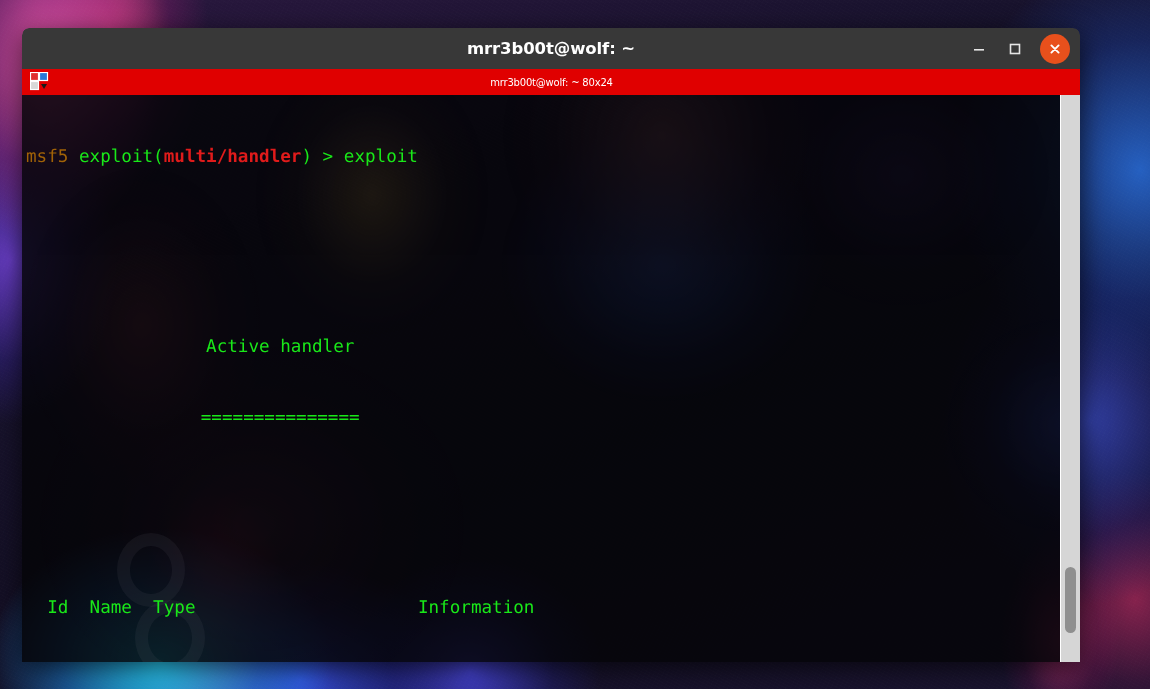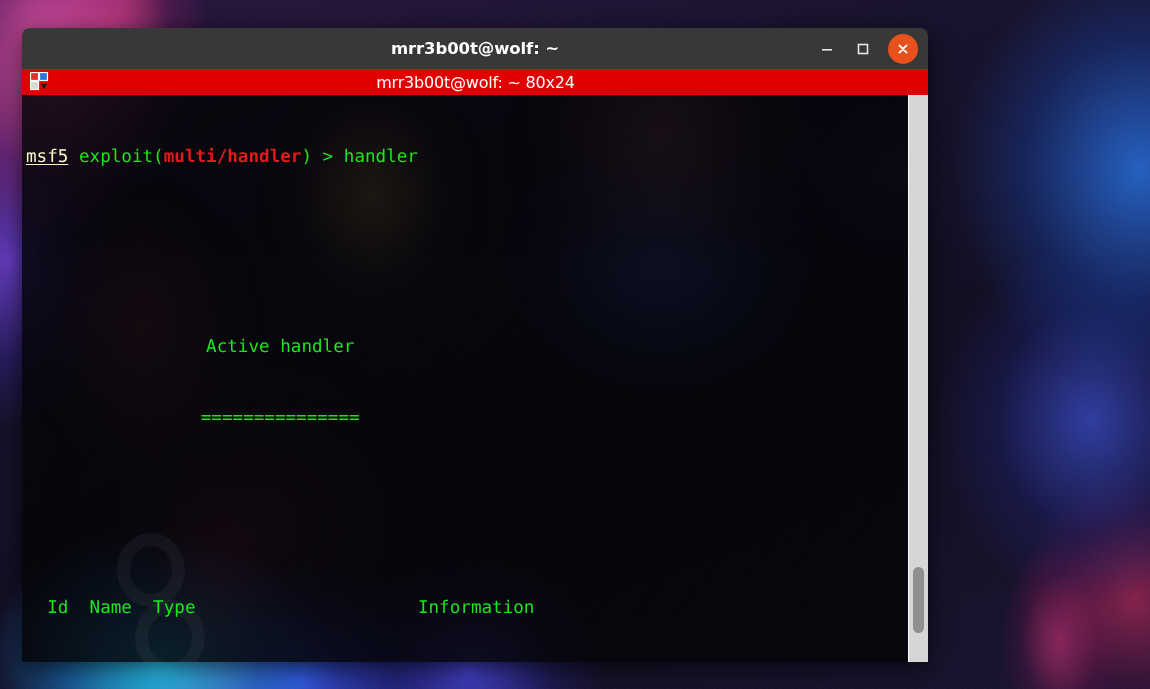--- a/index.html
+++ b/index.html
@@ -44,21 +44,21 @@
     opacity: 0.25;
     background-image:
       repeating-linear-gradient(27deg, rgba(255,255,255,0.035) 0px, rgba(255,255,255,0.035) 1px, rgba(0,0,0,0) 1px, rgba(0,0,0,0) 3px),
       repeating-linear-gradient(117deg, rgba(255,255,255,0.03) 0px, rgba(255,255,255,0.03) 1px, rgba(0,0,0,0) 1px, rgba(0,0,0,0) 4px);
   }
 
   
   #term-window {
     position: absolute;
     left: 22px; top: 28px;
-    width: 906px; height: 634px;
+    width: 1058px; height: 634px;
     border-radius: 7px 7px 0 0;
     overflow: hidden;
     box-shadow: 0 6px 26px rgba(0,0,0,0.65);
   }
 
   
   #titlebar {
     position: relative;
     height: 41px;
     background: #383838;
@@ -105,21 +105,21 @@
   }
   #tab-icon {
     position: absolute;
     left: 8px; top: 3px;
     width: 22px; height: 20px;
   }
   #tab-title {
     flex: 1;
     text-align: center;
     color: #ffffff;
-    font-size: 16px;
+    font-size: 10px;
     font-family: "DejaVu Sans", sans-serif;
     letter-spacing: -0.2px;
     padding-right: 32px;
     margin-left: 33px;
   }
 
   
   #term-body {
     position: relative;
     height: 567px;
@@ -156,21 +156,21 @@
     font-size: 17.6px;
     line-height: 23.7px;
     white-space: pre;
     color: #18e818;
     letter-spacing: 0px;
     text-rendering: geometricPrecision;
   }
   .ln { display: block; height: 23.7px; }
   .g  { color: #19e819; text-align: center; }
   .r  { color: #e01b1b; font-weight: bold; }
-  .u  { color: #fef9c3; text-decoration: underline; text-underline-offset: 2px; }
+  .u  { color: #a16207; text-underline-offset: 2px; }
 
   
   #scrollbar {
     position: absolute;
     right: 0; top: 0;
     width: 19px; height: 100%;
     background: #d6d6d6;
     border-left: 1px solid #ffffff;
   }
   #scroll-thumb {
@@ -223,21 +223,21 @@
       </div>
       <div id="tab-title">mrr3b00t@wolf: ~ 80x24</div>
     </div>
 
     <div id="term-body">
       <div id="term-bleed"></div>
       <div class="ring" id="ring1"></div>
       <div class="ring" id="ring2"></div>
 
       <div id="screen">
-        <span class="ln"><span class="u">msf5</span><span class="g"> exploit(</span><span class="r">multi/handler</span><span class="g">) &gt; </span><span class="g">handler</span></span>
+        <span class="ln"><span class="u">msf5</span><span class="g"> exploit(</span><span class="r">multi/handler</span><span class="g">) &gt; </span><span class="g">exploit</span></span>
 
         <span class="ln"> </span>
 
         <span class="ln g">Active handler</span>
         <span class="ln g">===============</span>
 
         <span class="ln"> </span>
 
         <span class="ln g">  Id  Name  Type                     Information</span>
         

